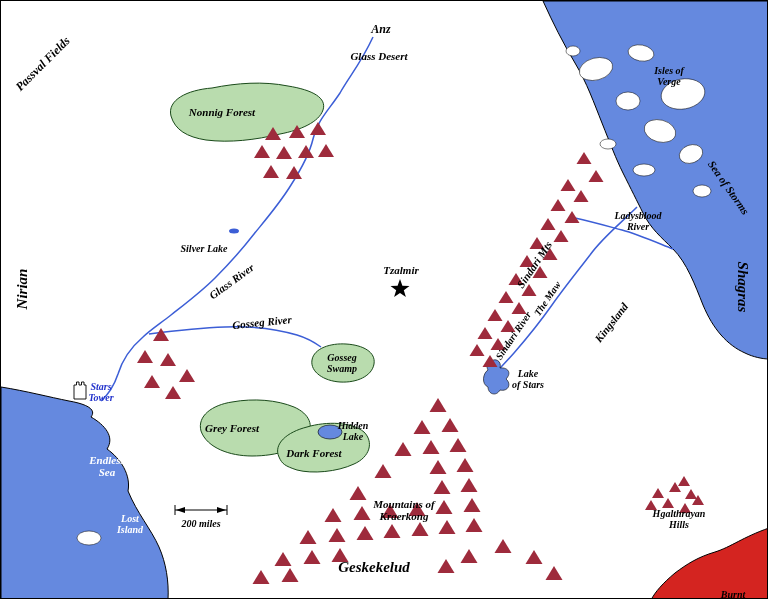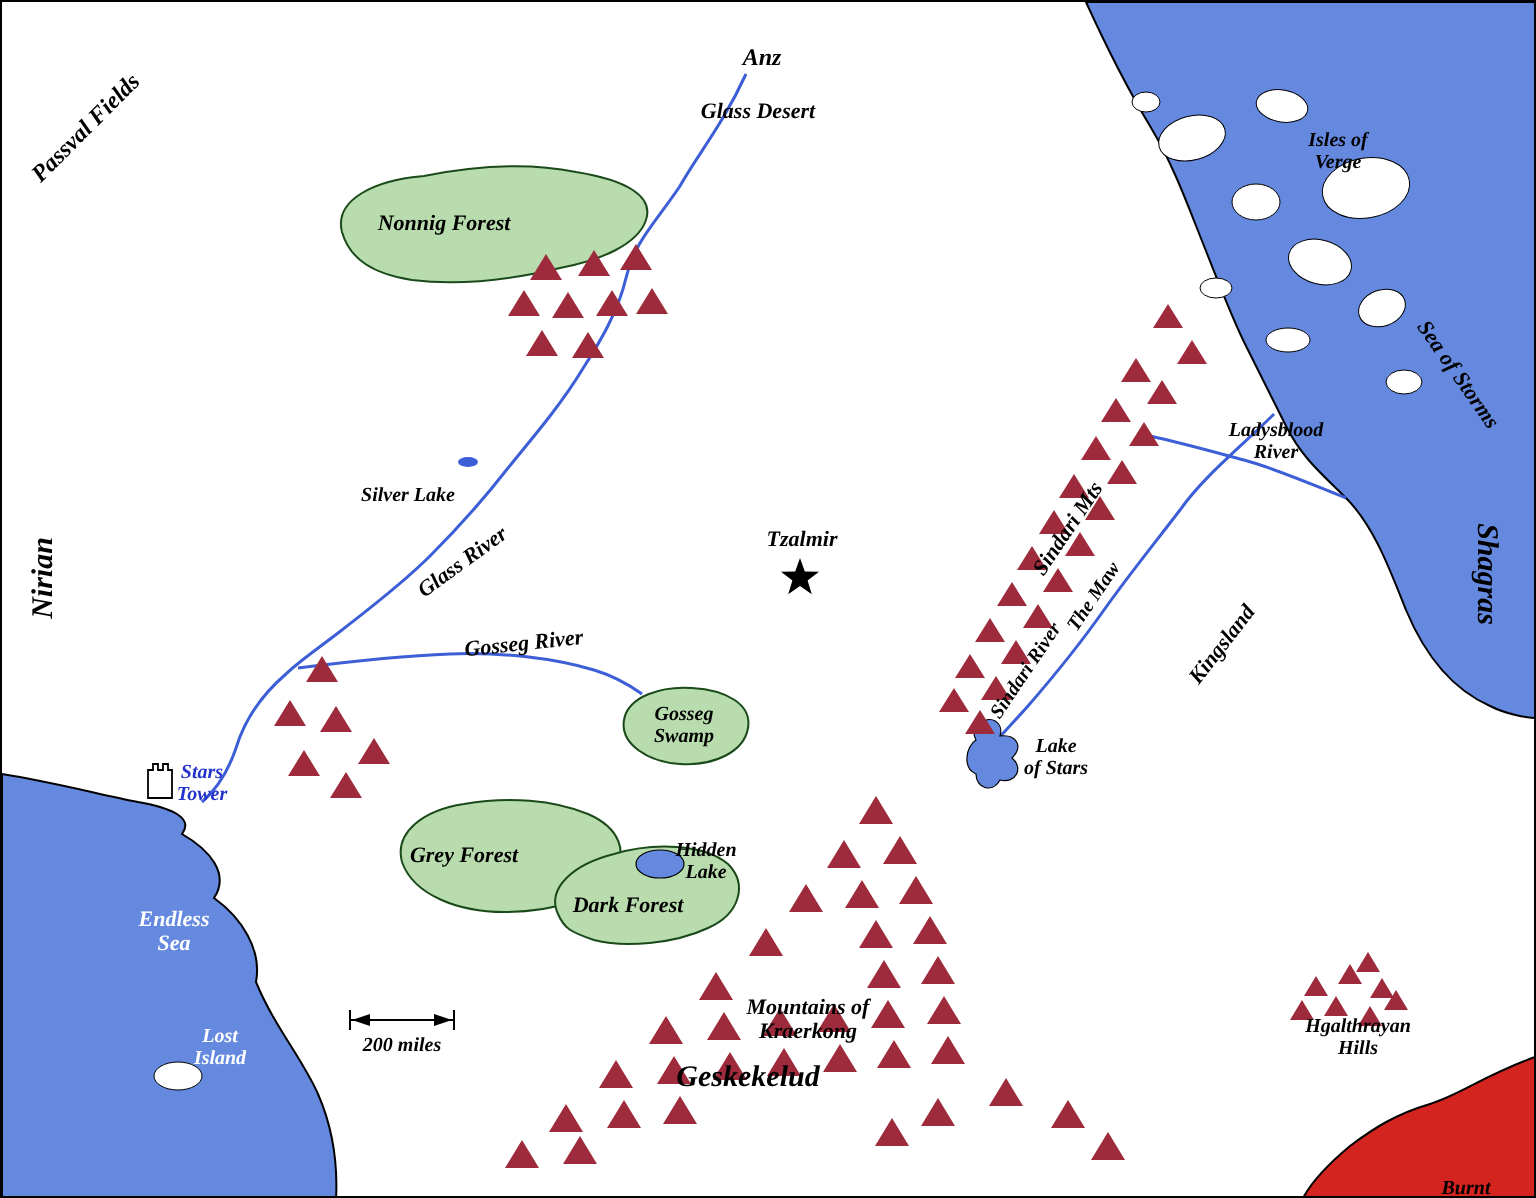--- a/index.html
+++ b/index.html
@@ -8,21 +8,21 @@
     position:relative; width:768px; height:599px;
     background:#ffffff; border:1px solid #000; overflow:hidden;
     font-family:"Liberation Serif", serif;
   }
   #map svg { position:absolute; left:0; top:0; }
   .lbl {
     position:absolute; font-style:italic; font-weight:700;
     font-size:11px; color:#000; line-height:1.08; text-align:center;
     white-space:nowrap; transform:translate(-50%,-50%); z-index:5;
   }
-  .w { color:#ffffff; }
+  .w { color:#ffffff;margin-left:20px; }
   .b { color:#2333cc; }
   .s10 { font-size:10px; }
   .s12 { font-size:12px; }
   .s15 { font-size:15px; }
   .s16 { font-size:12px; }
 </style>
 </head>
 <body>
 
 <div id="map">
@@ -231,21 +231,21 @@
   <div class="lbl s10" style="left:527px;top:379px;">
     <div>Lake</div>
     <div>of Stars</div>
   </div>
 
   <div class="lbl" style="left:403px;top:492px;margin-top:18px;">
     <div>Mountains of</div>
     <div>Kraerkong</div>
   </div>
 
-  <div class="lbl s15" style="left:373px;top:538px;">Geskekelud</div>
+  <div class="lbl s15" style="left:373px;top:566px;">Geskekelud</div>
 
   <div class="lbl s10" style="left:200px;top:523px;">200 miles</div>
 
   <div class="lbl s10" style="left:678px;top:519px;">
     <div>Hgalthrayan</div>
     <div>Hills</div>
   </div>
 
   <div class="lbl s10" style="left:732px;top:600px;">
     <div>Burnt</div>

